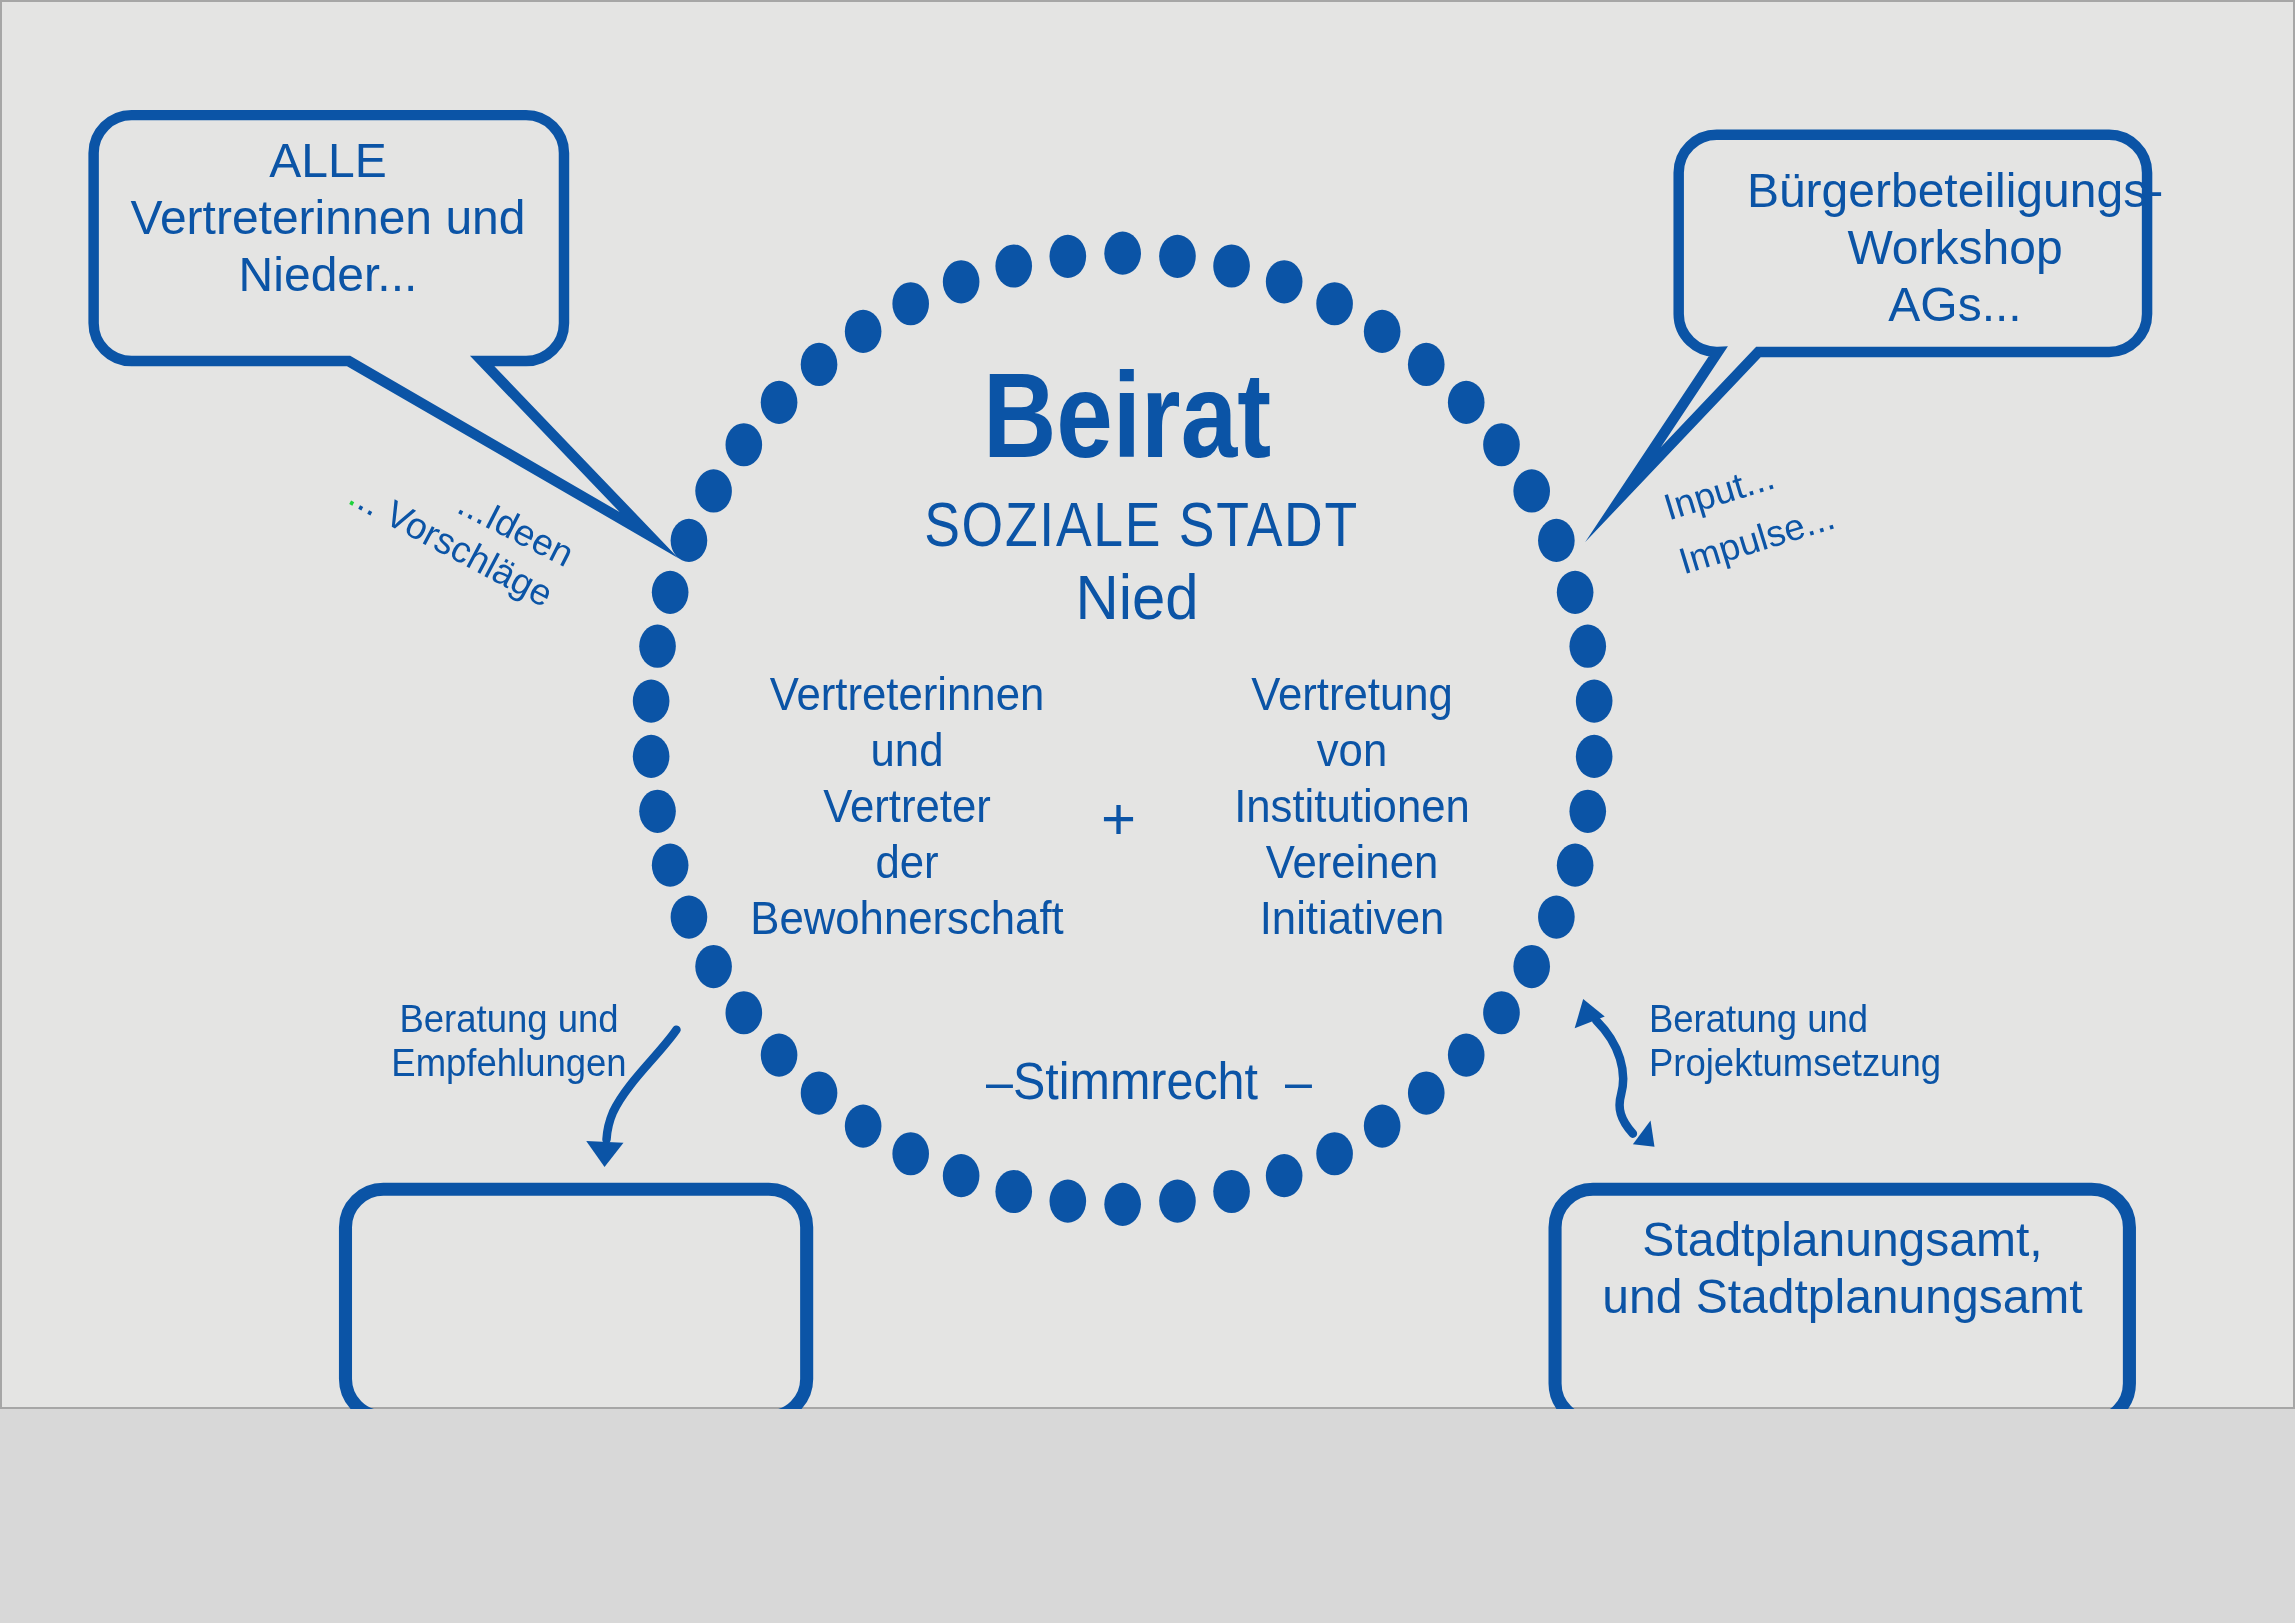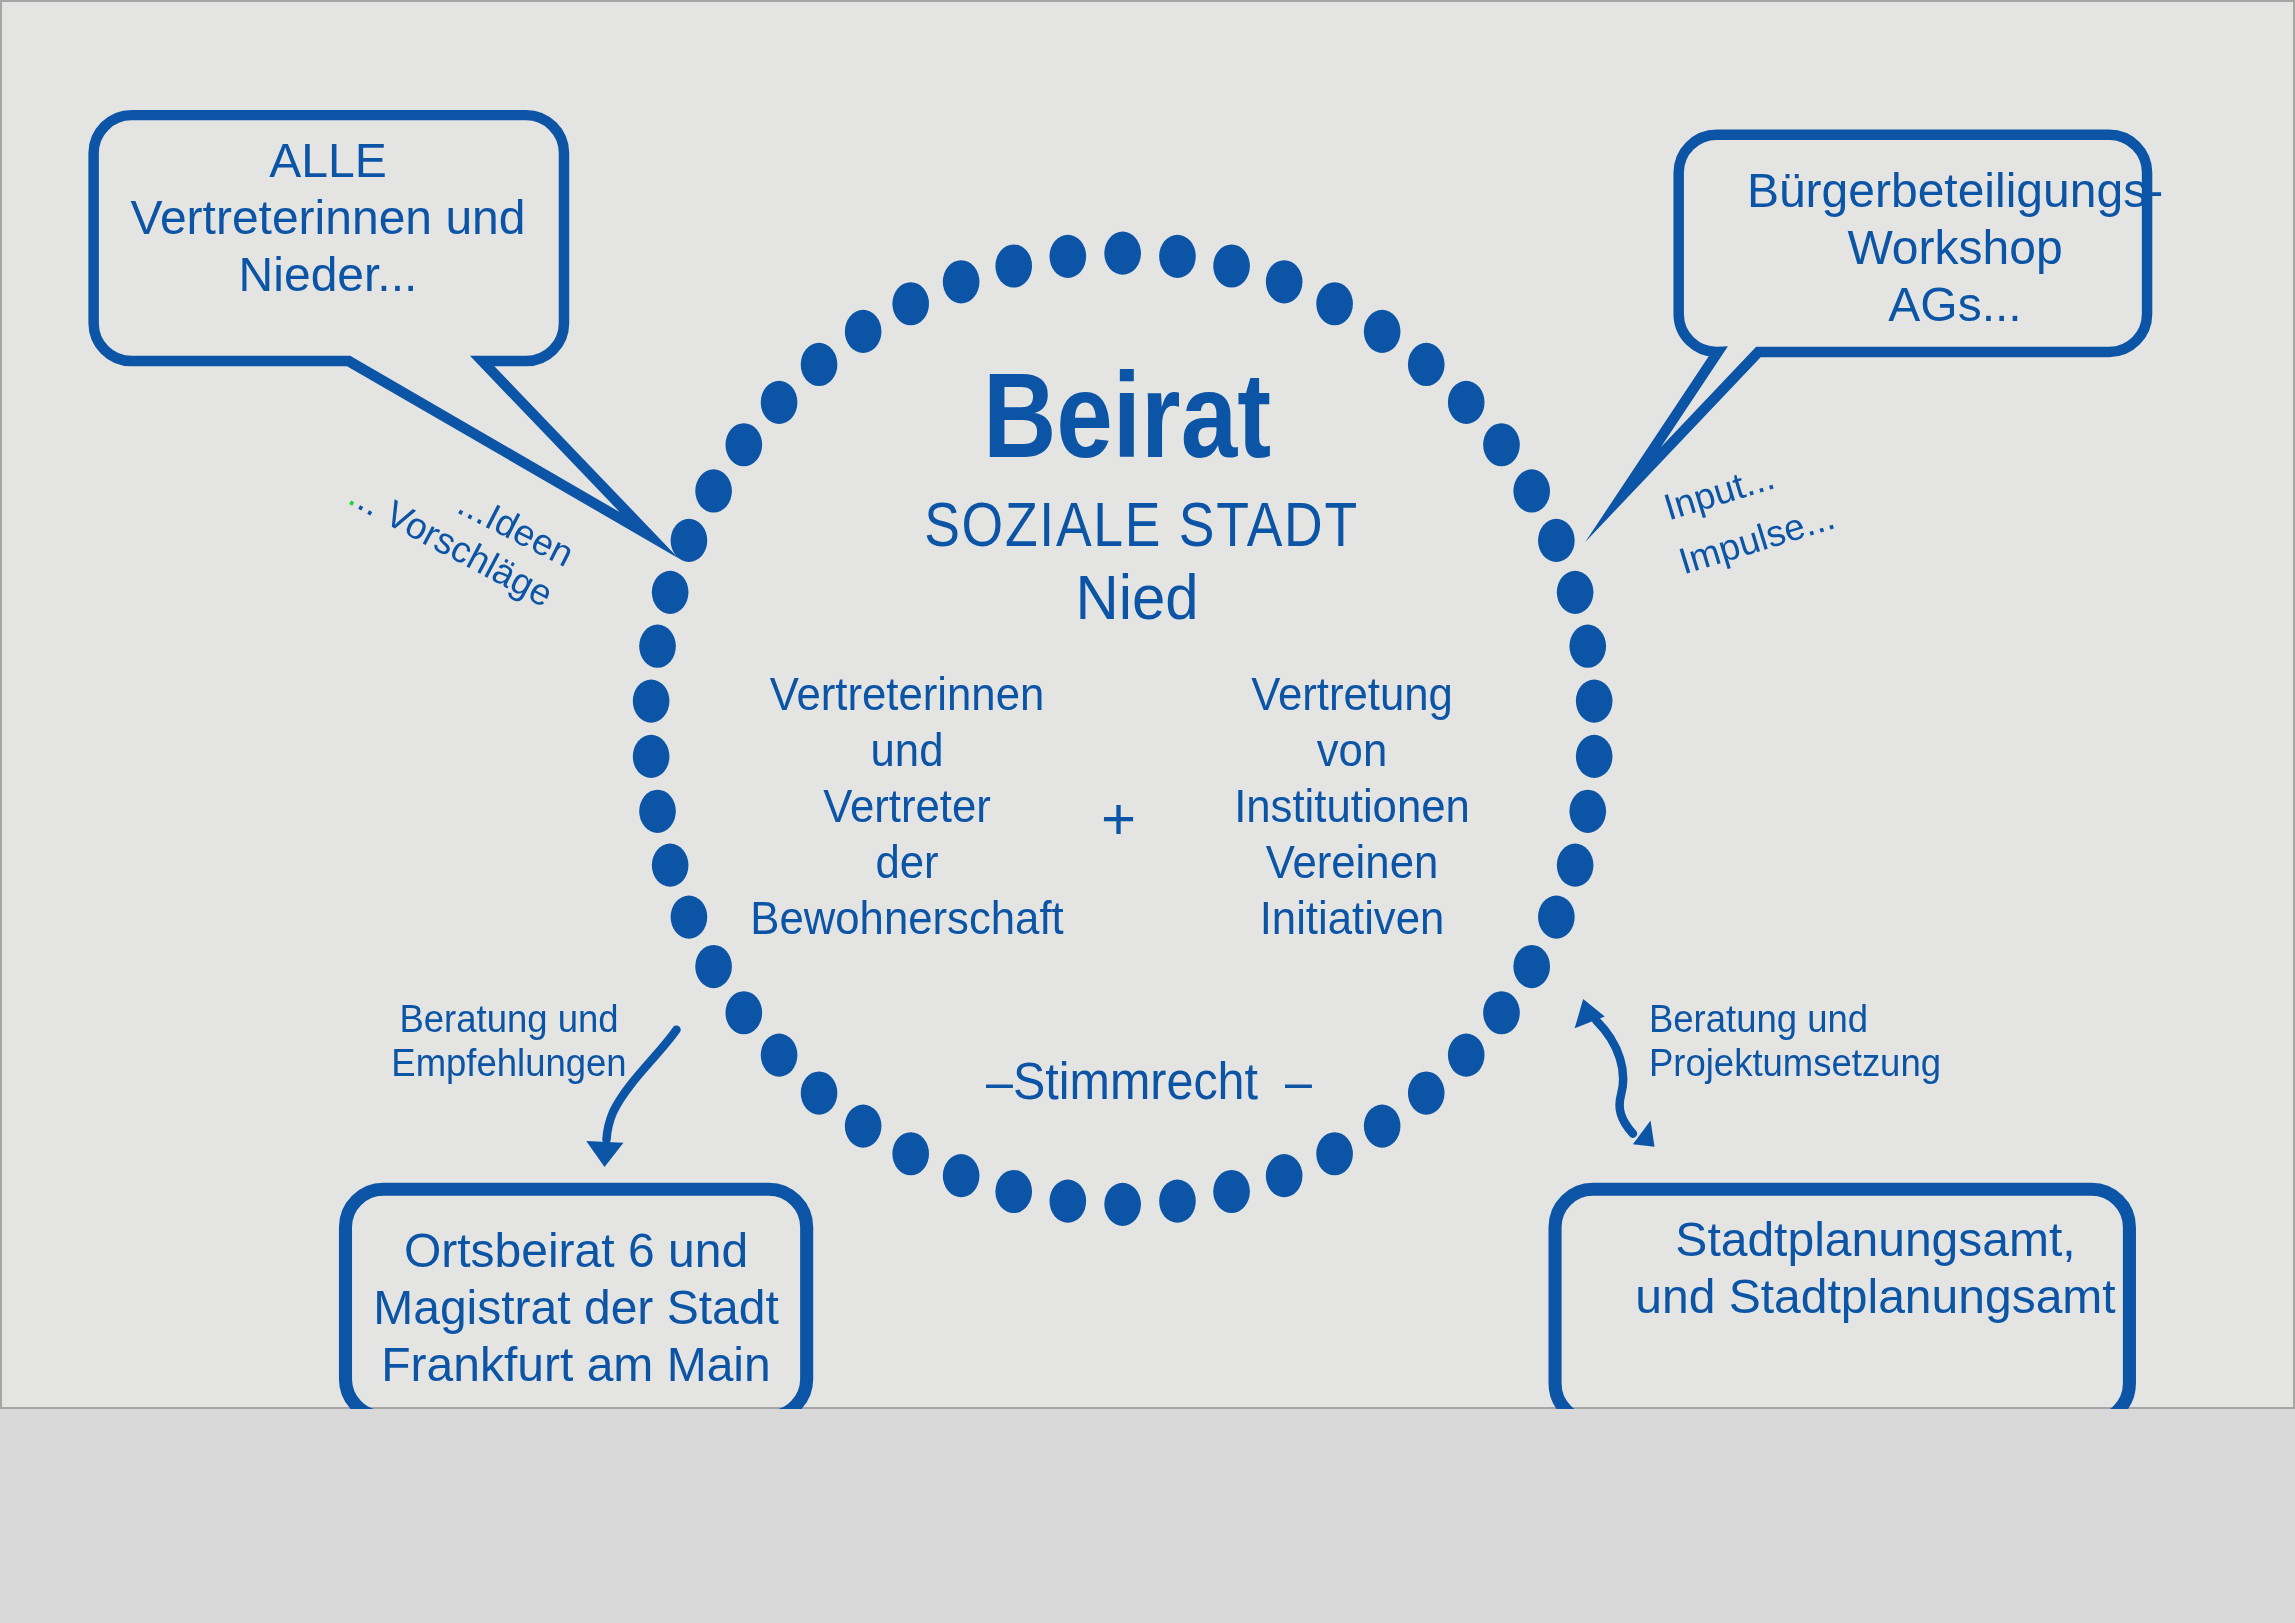--- a/index.html
+++ b/index.html
@@ -159,24 +159,19 @@
 
   <div class="txt label c" style="left:280px;top:997px;width:458px;">
     <div>Beratung und</div>
     <div>Empfehlungen</div>
   </div>
   <div class="txt label" style="left:1649px;top:997px;width:458px;transform-origin:0 0;">
     <div>Beratung und</div>
     <div>Projektumsetzung</div>
   </div>
 
-  <div class="txt bubble-text c" style="left:347px;top:1222px;width:458px;">
-    <div>Ortsbeirat 6 und</div>
-    <div>Magistrat der Stadt</div>
-    <div>Frankfurt am Main</div>
-  </div>
-  <div class="txt bubble-text c" style="left:1561px;top:1211px;width:563px;padding-left:33px;">
+  <div class="txt bubble-text c" style="left:1561px;top:1211px;width:563px;">
     <div>Stadtplanungsamt,</div>
     <div>und Stadtplanungsamt</div>
   </div>
 
 </div>
 
 
 </body></html>

